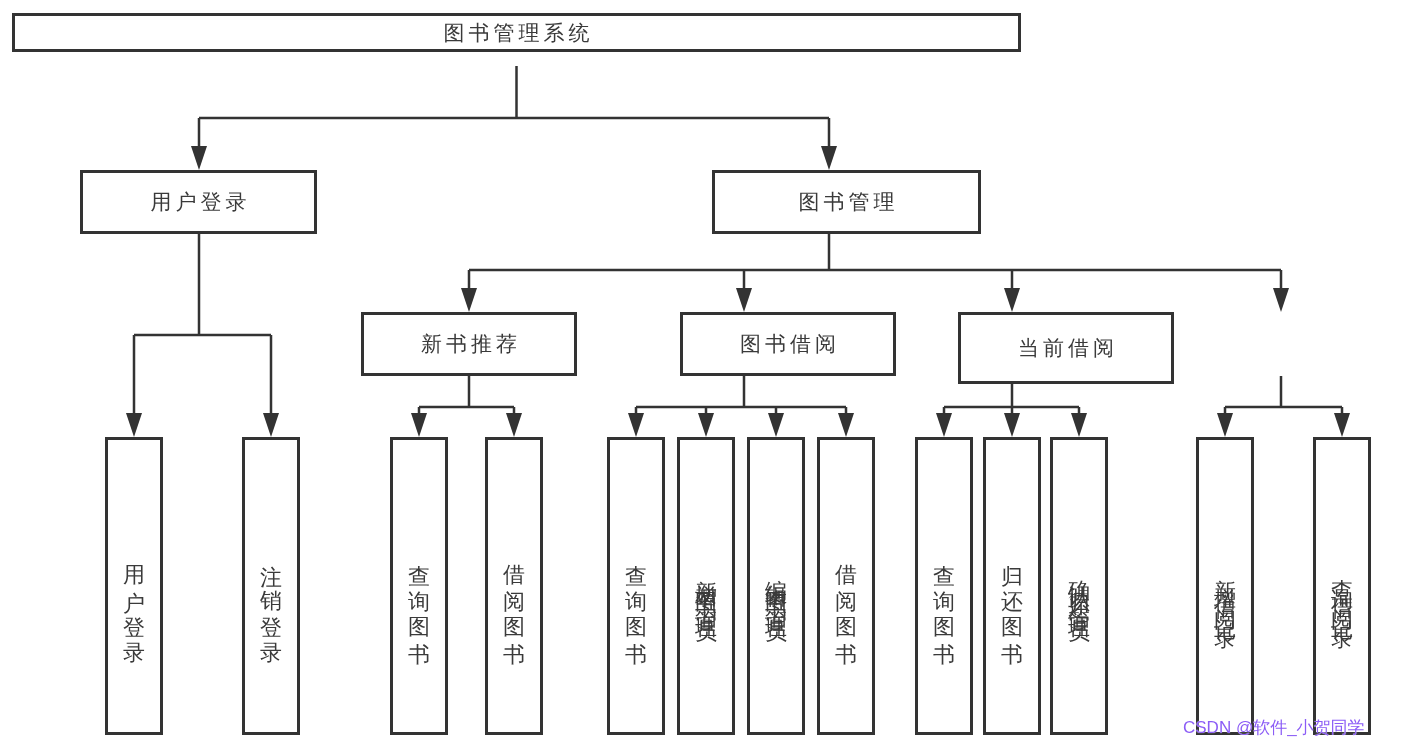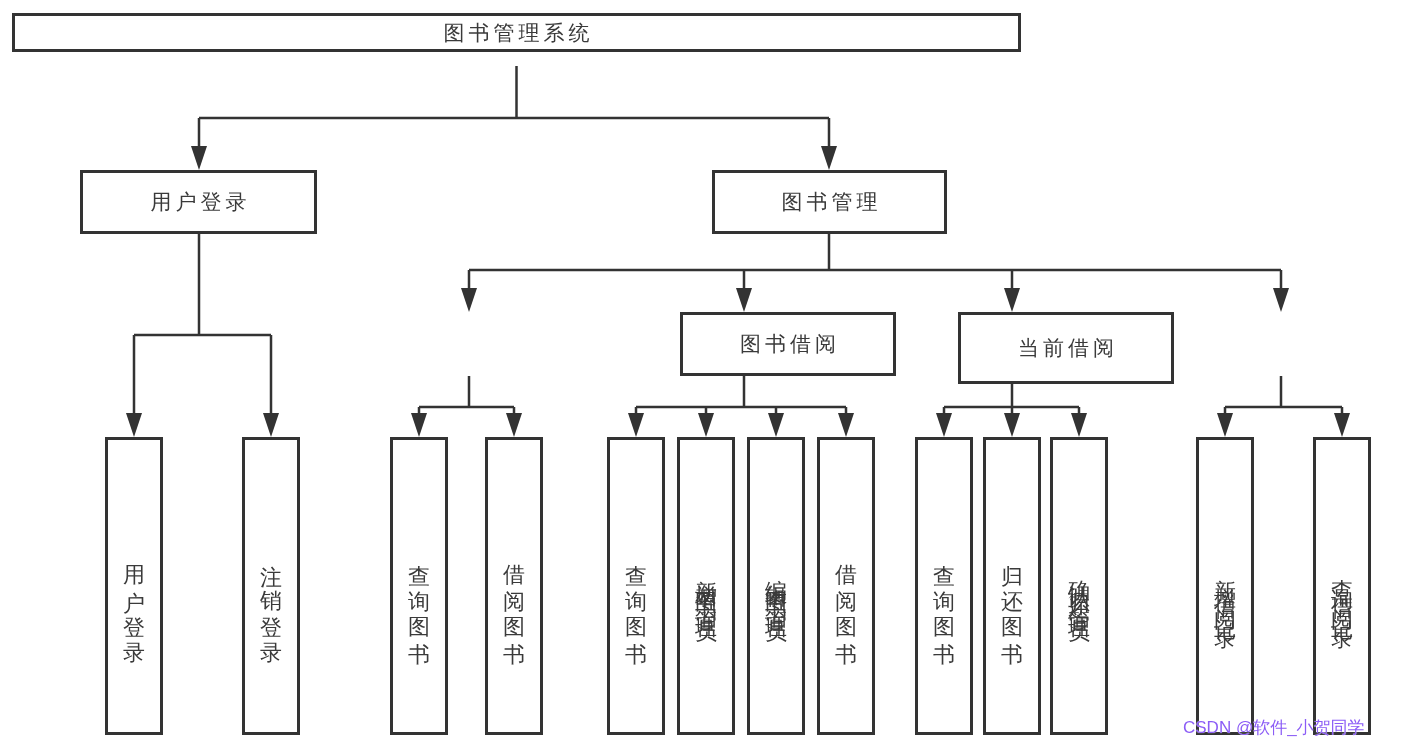--- a/index.html
+++ b/index.html
@@ -78,24 +78,27 @@
     </g>
   </svg>
 
   <div class="node hbox" style="left:12px;top:13px;width:1009px;height:39px;">
     <span>图书管理系统</span>
   </div>
 
   <div class="node hbox" style="left:80px;top:170px;width:237px;height:64px;">
     <span>用户登录</span>
   </div>
-  <div class="node hbox" style="left:712px;top:170px;width:235px;height:64px;">
+  <div class="node hbox" style="left:712px;top:170px;width:269px;height:64px;">
     <span>图书管理</span>
   </div>
 
+  <div class="node hbox" style="left:361px;top:312px;width:216px;height:64px;">
+    <span>新书推荐</span>
+  </div>
   <div class="node hbox" style="left:636px;top:312px;width:216px;height:64px;margin-left:44px;">
     <span>图书借阅</span>
   </div>
   <div class="node hbox" style="left:936px;top:312px;width:216px;height:72px;margin-left:22px;">
     <span>当前借阅</span>
   </div>
 
   <div class="node vbox v4" style="left:105px;top:437px;width:58px;height:298px;">
     <span>用户登录</span>
   </div>

